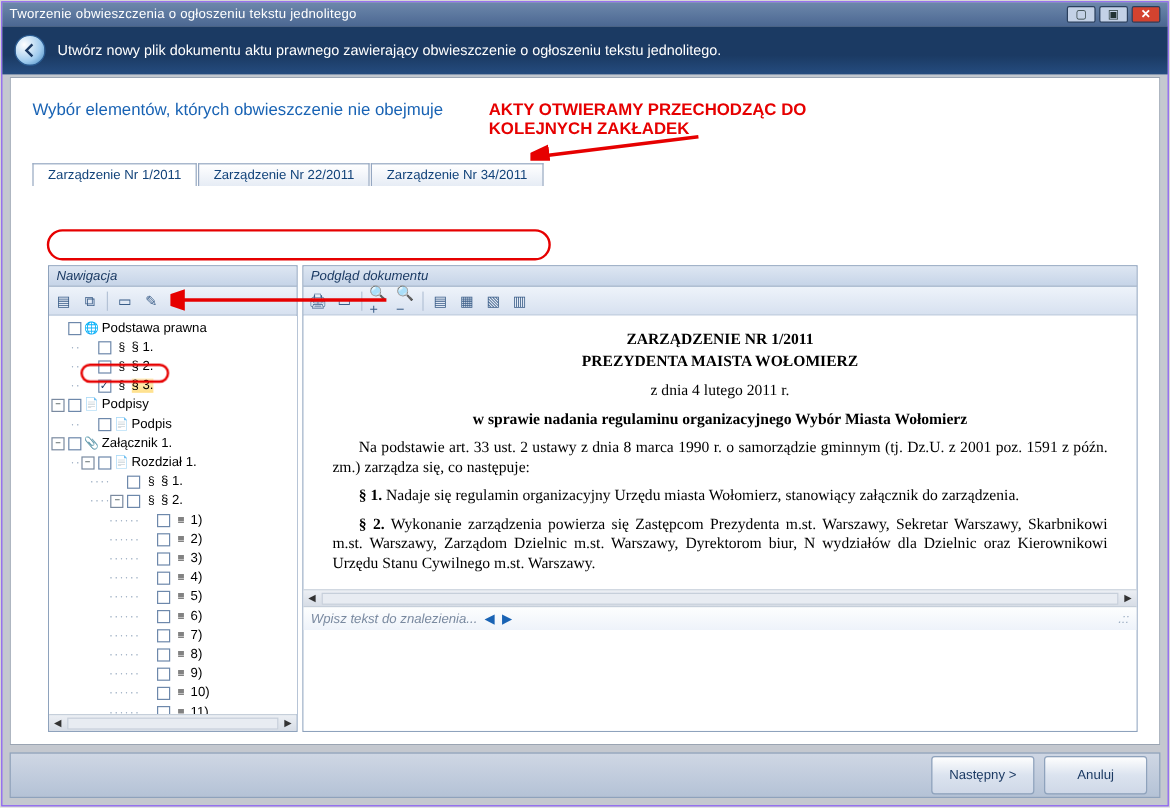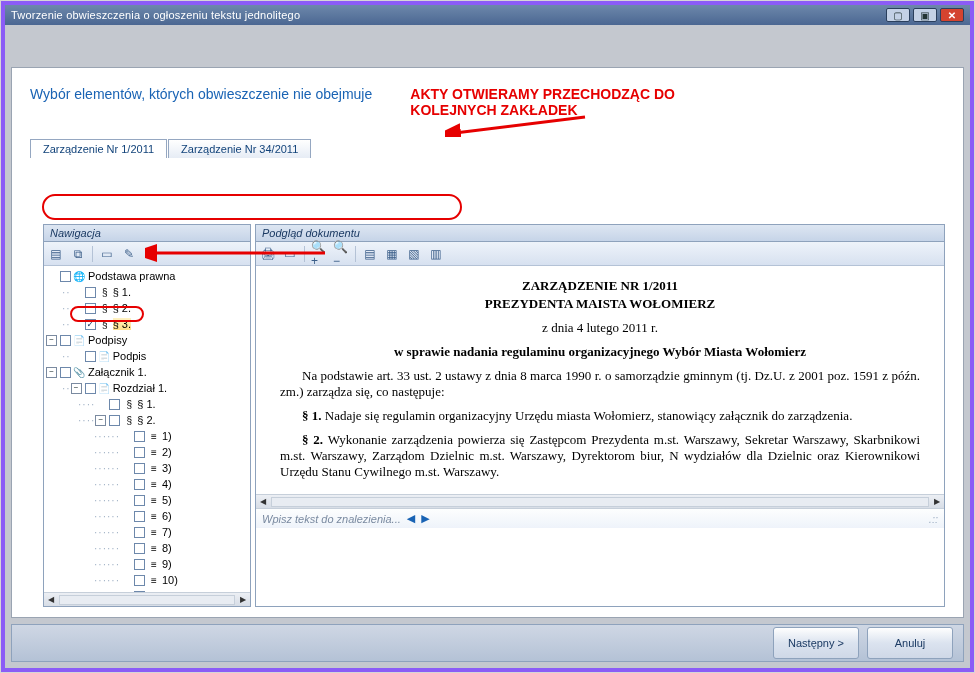--- a/index.html
+++ b/index.html
@@ -10,21 +10,21 @@
       background: #d6d6d6;
       width: 975px;
       height: 673px;
       position: relative;
       overflow: hidden;
     }
 
     .window-frame {
       position: absolute;
       left: 1px; top: 1px; right: 1px; bottom: 1px;
-      border: 4px solid #8b5cf6;
+      border: 1px solid #8b5cf6;
       background: #c4c8cf;
     }
 
     .titlebar {
       height: 20px;
       background: linear-gradient(to bottom, #6d88ab, #4b6792);
       color: #fff;
       display: flex;
       align-items: center;
       padding: 0 6px;
@@ -287,31 +287,40 @@
 <div class="window-frame">
   <div class="titlebar">
     <span>Tworzenie obwieszczenia o ogłoszeniu tekstu jednolitego</span>
     <div class="title-buttons">
       <div class="btn min">▢</div>
       <div class="btn max">▣</div>
       <div class="btn close">✕</div>
     </div>
   </div>
 
+  <div class="subtitle-bar">
+    <span class="subtitle-icon">
+      <svg width="16" height="16" viewBox="0 0 16 16">
+          <path d="M10 3 L5 8 L10 13" stroke="#1b3a63" stroke-width="2" fill="none"></path>
+        </svg>
+    </span>
+    <span>Utwórz nowy plik dokumentu aktu prawnego zawierający obwieszczenie o ogłoszeniu tekstu jednolitego.</span>
+  </div>
 
   <div class="content-area">
     <div class="heading-row">
       <span class="heading-link">Wybór elementów, których obwieszczenie nie obejmuje</span>
       <div class="annotation-1">
         <span>AKTY OTWIERAMY PRZECHODZĄC DO<br>KOLEJNYCH ZAKŁADEK</span>
       </div>
     </div>
 
     <div class="tabs-row" id="tabs-row">
         <div class="tab active">Zarządzenie Nr 1/2011</div>
+        <div class="tab">Zarządzenie Nr 22/2011</div>
         <div class="tab">Zarządzenie Nr 34/2011</div>
       </div>
 
     <div class="panes">
       <div class="pane nav">
         <div class="pane-title">Nawigacja</div>
         <div class="nav-toolbar" id="nav-toolbar">
             <span class="tool-ico">▤</span>
             <span class="tool-ico">⧉</span>
             <span class="sep"></span>

